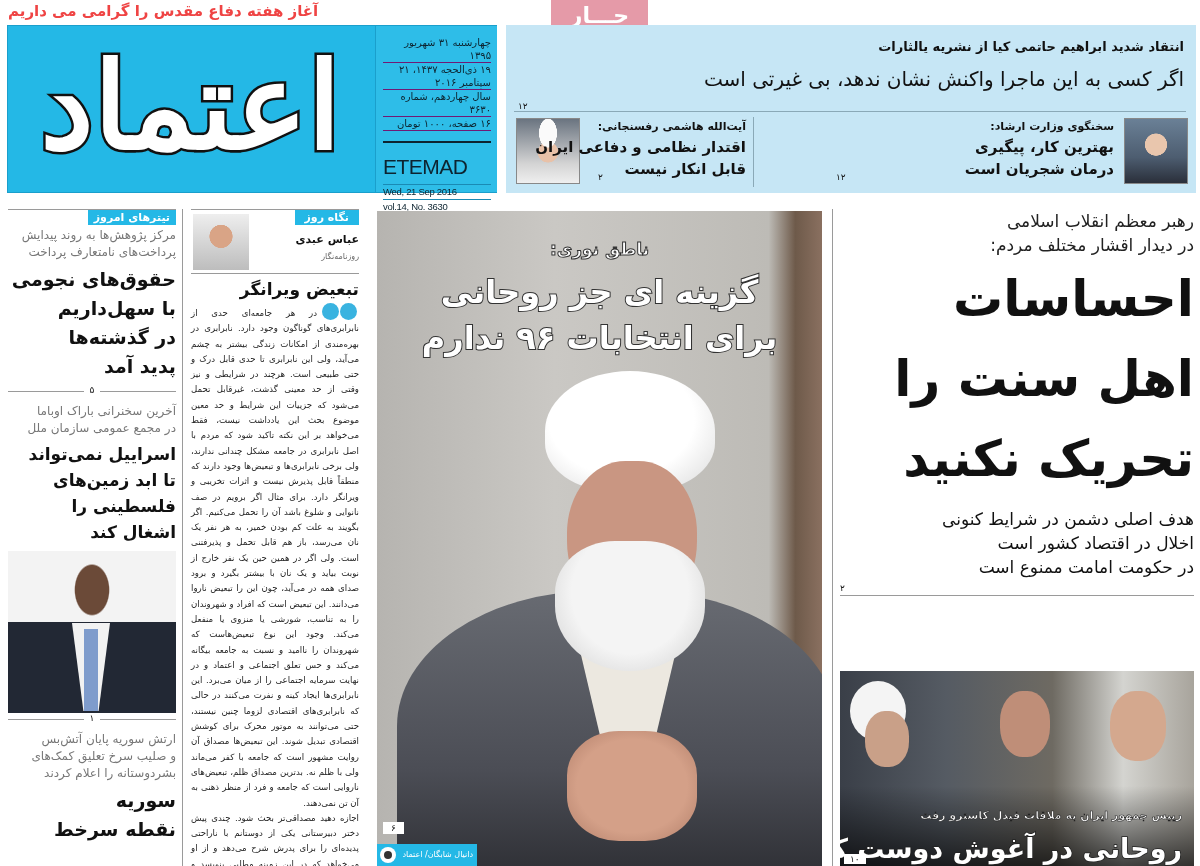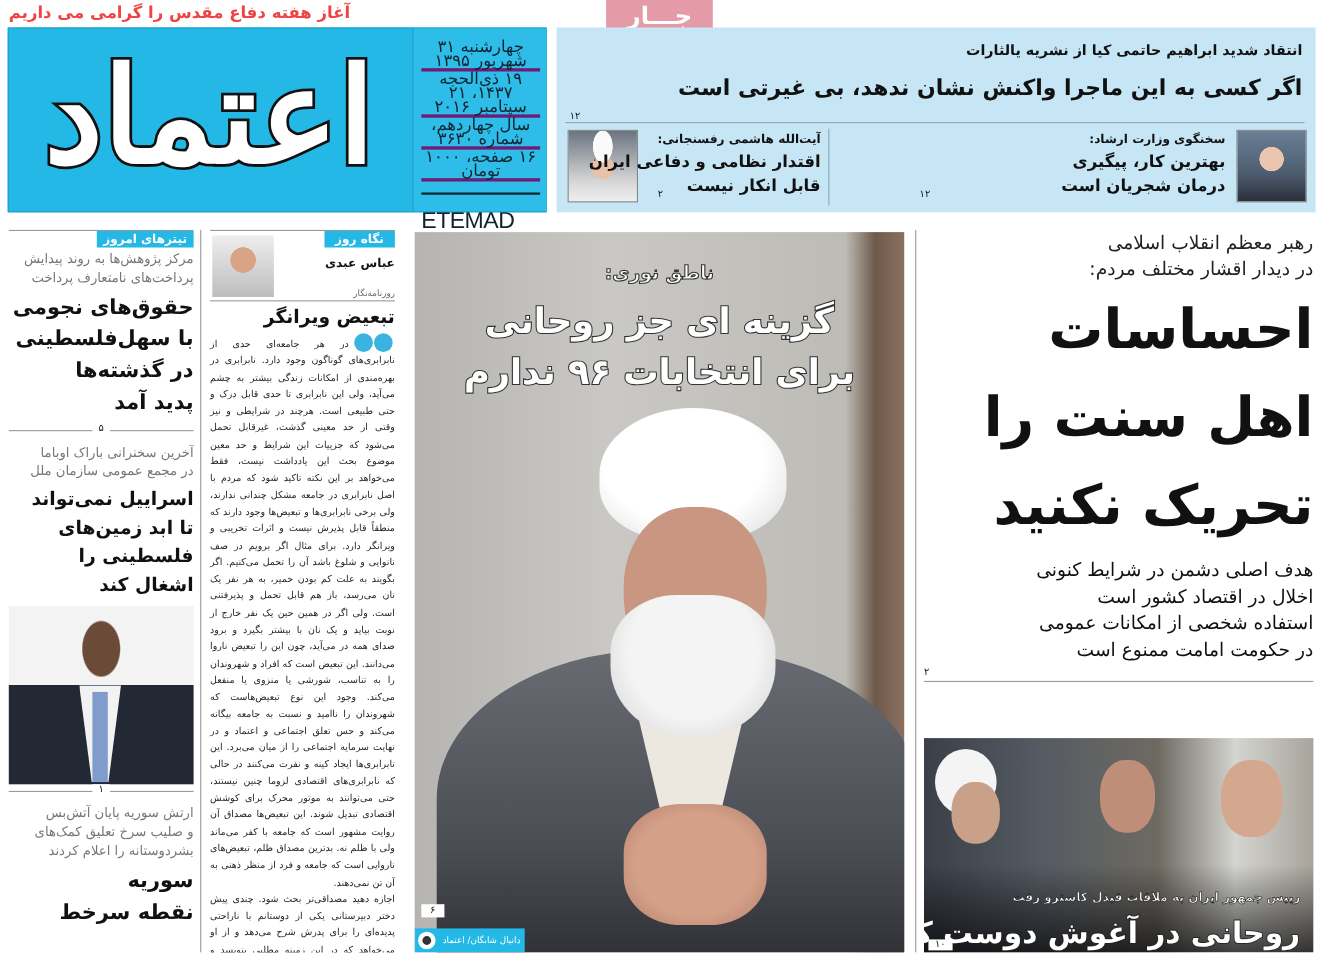--- a/index.html
+++ b/index.html
@@ -10,30 +10,30 @@
   .top-slogan { position: absolute; left: 8px; top: 2px; width: 360px; font-size: 15px; font-weight: bold; text-align: left; direction: rtl; color:#ef4444; }
   .jar-tag { position: absolute; left: 551px; top: 0; width: 97px; height: 38px; background: #e59aa8; color: #fff; font-size: 22px; font-weight: bold; text-align: center; line-height: 32px; }
   .jar-tag::after { content:""; position:absolute; right:6px; bottom:-8px; border-left:10px solid transparent; border-top:10px solid #e59aa8; }
 
   
   .masthead { position: absolute; left: 7px; top: 25px; width: 490px; height: 168px; background: #24b8e6; border:1px solid #1a9fcc; }
   .logo-area { position: absolute; left: 0; top: 0; width: 360px; height: 166px; }
   .logo-text { position:absolute; left: 10px; top: 0; width: 345px; height: 166px; font-family: "DejaVu Serif", serif; font-size: 120px; font-weight: bold; color: #fff; line-height: 160px; text-align:center; direction: rtl;
      -webkit-text-stroke: 5px #111; paint-order: stroke fill; letter-spacing: -6px; }
   .info-box { position: absolute; left: 367px; top: 0; width: 122px; height: 166px; border-left: 1px solid #1a9fcc; padding: 10px 6px 0 7px; background: #2ebde8; }
-  .info-box .fa-line { font-size: 15px; direction: rtl; text-align: center; line-height: 13px; color:#0d2430; border-bottom: 3px solid #701a75; }
+  .info-box .fa-line { font-size: 10px; direction: rtl; text-align: right; line-height: 13px; color:#0d2430; border-bottom: 1px solid #701a75; }
   .info-box .fa-line:last-of-type { border-bottom:none; }
   .info-box .rule { border-top: 2px solid #0d2430; margin: 10px 0 10px; }
   .info-box .en-title { font-family: "Liberation Sans", sans-serif; font-size: 21px; color: #0d2430; letter-spacing: -0.5px; line-height: 28px; border-bottom: 1px solid #1a8ab4; padding-bottom: 3px; }
   .info-box .en-line { font-family: "Liberation Sans", sans-serif; font-size: 9.5px; color: #0d2430; line-height: 13.5px; border-bottom: 1px solid #1a8ab4; letter-spacing: -0.3px; }
 
   
   .teaser { position: absolute; left: 506px; top: 25px; width: 690px; height: 168px; background: #c6e6f5; }
   .teaser .kicker { position:absolute; right: 12px; top: 14px; font-size: 13px; font-weight: bold; direction: rtl; }
-  .teaser .headline { position:absolute; right: 12px; top: 42px; font-size: 20px; font-weight: bold; direction: rtl; }
+  .teaser .headline { position:absolute; right: 12px; top: 42px; font-size: 20px; font-weight: normal; direction: rtl; }
   .teaser .pg1 { position:absolute; left: 12px; top: 76px; font-size: 9px; }
   .teaser .hr { position:absolute; left: 8px; right: 10px; top: 86px; border-top: 1px solid #8aa9b7; }
   .teaser .vsep { position:absolute; left: 247px; top: 92px; height: 70px; border-left: 1px solid #8aa9b7; }
   .sub-story { position:absolute; top: 93px; }
   .sub-story .photo { position:absolute; top: 0; width: 64px; height: 66px; border: 1px solid #888; }
   .sub-story .who { position:absolute; top: 2px; font-size: 11px; font-weight: bold; direction: rtl; white-space: nowrap; }
   .sub-story .line { position:absolute; font-size: 15px; font-weight: bold; direction: rtl; white-space: nowrap; }
   .sub-story .pg { position:absolute; font-size: 9px; top: 54px; }
 
   .face-photo { background: radial-gradient(circle at 50% 40%, #e9c6ad 0 22%, transparent 23%), linear-gradient(180deg,#6a8096 0%, #4d5d70 60%, #2a2f3a 100%); }
@@ -60,21 +60,21 @@
   .obama-photo .shirt { position:absolute; left: 64px; top: 72px; width: 38px; height: 88px; background: #f2f2f2; clip-path: polygon(0 0,100% 0,70% 100%,30% 100%); }
   .obama-photo .tie { position:absolute; left: 76px; top: 78px; width: 14px; height: 82px; background: #7f9ccc; }
 
   
   .oped-col { position:absolute; left: 191px; top: 209px; width: 168px; }
   .oped-head-row { position:relative; height: 64px; border-top: 1px solid #9a9a9a; }
   .oped-head-row .section-tag { position:absolute; right: 0; top: 0; padding: 1px 10px; }
   .author-photo { position:absolute; left: 2px; top: 4px; width: 56px; height: 56px;
      background: radial-gradient(circle at 50% 40%, #d9a486 0 26%, transparent 27%), linear-gradient(180deg,#eee 0%, #bdbdbd 100%); }
   .author-name { position:absolute; right: 0; top: 23px; font-size: 11px; font-weight:bold; direction: rtl; }
-  .author-role { position:absolute; right: 0; top: 52px; font-size: 8px; color:#666; direction: rtl; }
+  .author-role { position:absolute; right: 0; top: 42px; font-size: 8px; color:#666; direction: rtl; }
   .oped-title { font-size: 17px; font-weight: bold; direction: rtl; text-align: right; border-top: 1px solid #9a9a9a; padding-top: 2px; line-height: 26px; }
   .quote-icon { position:absolute; right: 0; top: 94px; width: 38px; height: 18px; }
   .quote-icon i { display:inline-block; width: 17px; height: 17px; border-radius: 50%; background: #39b3e0; margin-left: 1px; }
   .oped-body { font-size: 8.6px; direction: rtl; text-align: justify; line-height: 15.3px; color: #222; margin-top: 4px; }
   .oped-body .lead { text-indent: 42px; }
 
   
   .center-col { position:absolute; left: 377px; top: 211px; width: 445px; height: 655px; overflow:hidden;
      background: linear-gradient(90deg, #b6b4b0 0%, #cac8c4 40%, #bdbbb6 88%, #6e5a4a 94%, #8a7060 100%); }
   .center-kicker { position:absolute; left: 0; right: 0; top: 28px; text-align:center; font-size: 17px; font-weight: bold; color:#fff; -webkit-text-stroke: 1px #333; direction: rtl; }
@@ -161,21 +161,21 @@
 
 <div class="left-col">
   <div class="tag-row">
     <span class="section-tag">تیترهای امروز</span>
   </div>
 
   <div>
     <div class="lc-kicker">مرکز پژوهش‌ها به روند پیدایش</div>
     <div class="lc-kicker">پرداخت‌های نامتعارف پرداخت</div>
     <div class="lc-head" style="margin-top:4px;">حقوق‌های نجومی</div>
-    <div class="lc-head">با سهل‌فلسطینی</div>
+    <div class="lc-head">با سهل‌داریم</div>
     <div class="lc-head">در گذشته‌ها</div>
     <div class="lc-head">پدید آمد</div>
     <div class="pg-sep"><span>۵</span></div>
   </div>
 
   <div>
     <div class="lc-kicker">آخرین سخنرانی باراک اوباما</div>
     <div class="lc-kicker">در مجمع عمومی سازمان ملل</div>
     <div class="lc-head" style="font-size:17px; line-height:26px; margin-top:4px;">اسراییل نمی‌تواند</div>
     <div class="lc-head" style="font-size:17px; line-height:26px;">تا ابد زمین‌های</div>
@@ -234,21 +234,20 @@
 <div class="right-col">
   <div>
     <div class="rc-kicker">رهبر معظم انقلاب اسلامی</div>
     <div class="rc-kicker">در دیدار اقشار مختلف مردم:</div>
     <div class="rc-head">احساسات</div>
     <div class="rc-head">اهل سنت را</div>
     <div class="rc-head">تحریک نکنید</div>
     <div class="rc-sub">
       <div>هدف اصلی دشمن در شرایط کنونی</div>
       <div>اخلال در اقتصاد کشور است</div>
-      <div>استفاده شخصی از امکانات عمومی</div>
       <div>در حکومت امامت ممنوع است</div>
     </div>
     <div class="rc-pg">۲</div>
     <div class="rc-hr"></div>
   </div>
 
   <div class="castro-photo">
     <div class="p1"></div>
       <div class="p1f"></div>
       <div class="p2f"></div>

